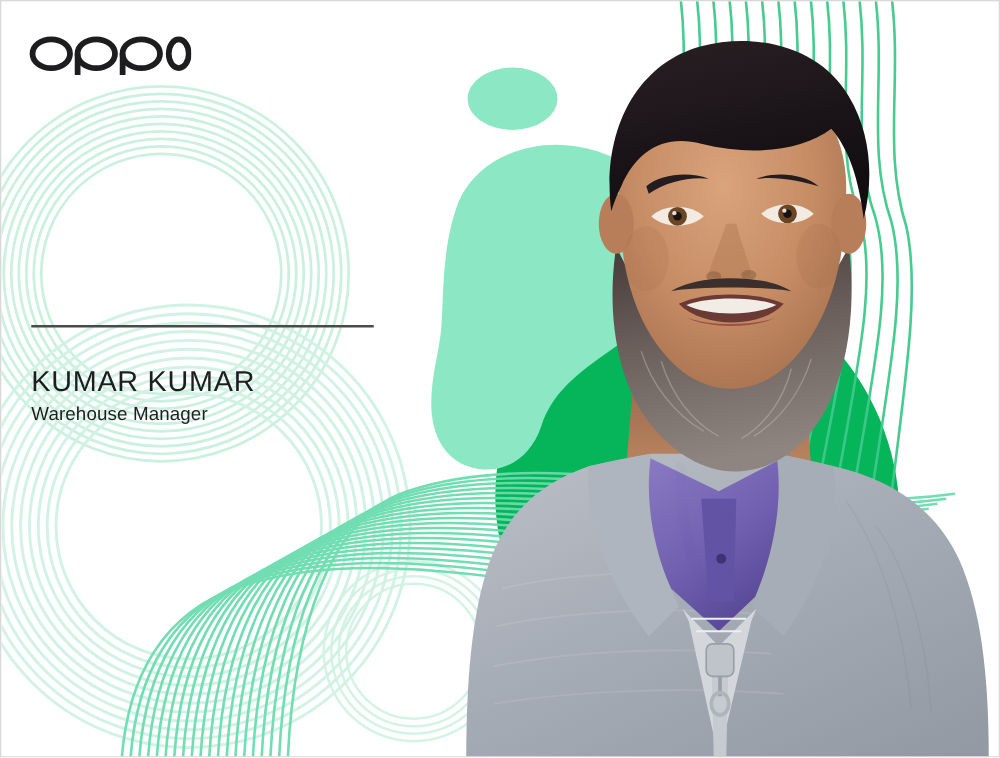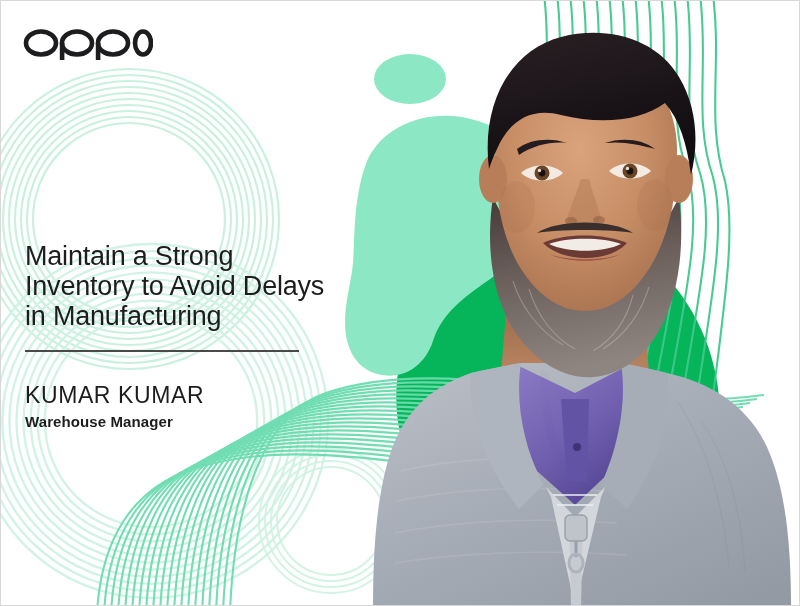--- a/index.html
+++ b/index.html
@@ -78,21 +78,21 @@
     font-size: 23px;
     line-height: 25px;
     font-weight: 300;
     letter-spacing: 0.6px;
     color: #1d1d1f;
   }
   .person-role {
     margin: 5px 0 0 0;
     font-size: 15px;
     line-height: 18px;
-    font-weight: 700;
+    font-weight: 400;
     letter-spacing: 0.1px;
     color: #1d1d1f;
   }
 </style>
 </head>
 <body>
 
 <div class="card">
 
   <div class="decor">
@@ -384,23 +384,20 @@
         <ellipse cx="120" cy="24" rx="8" ry="11.5"></ellipse>
       </g>
       <g fill="#1d1d1f">
         <rect x="36.8" y="24" width="4.6" height="17"></rect>
         <rect x="72.8" y="24" width="4.6" height="17"></rect>
       </g>
     </svg>
   </div>
 
   <div class="content">
-    <h1 class="headline">Maintain a Strong
-Inventory to Avoid Delays
-in Manufacturing</h1>
 
     <div class="divider"></div>
 
     <div class="person-name">KUMAR KUMAR</div>
 
     <div class="person-role">Warehouse Manager</div>
   </div>
 
 </div>
 

